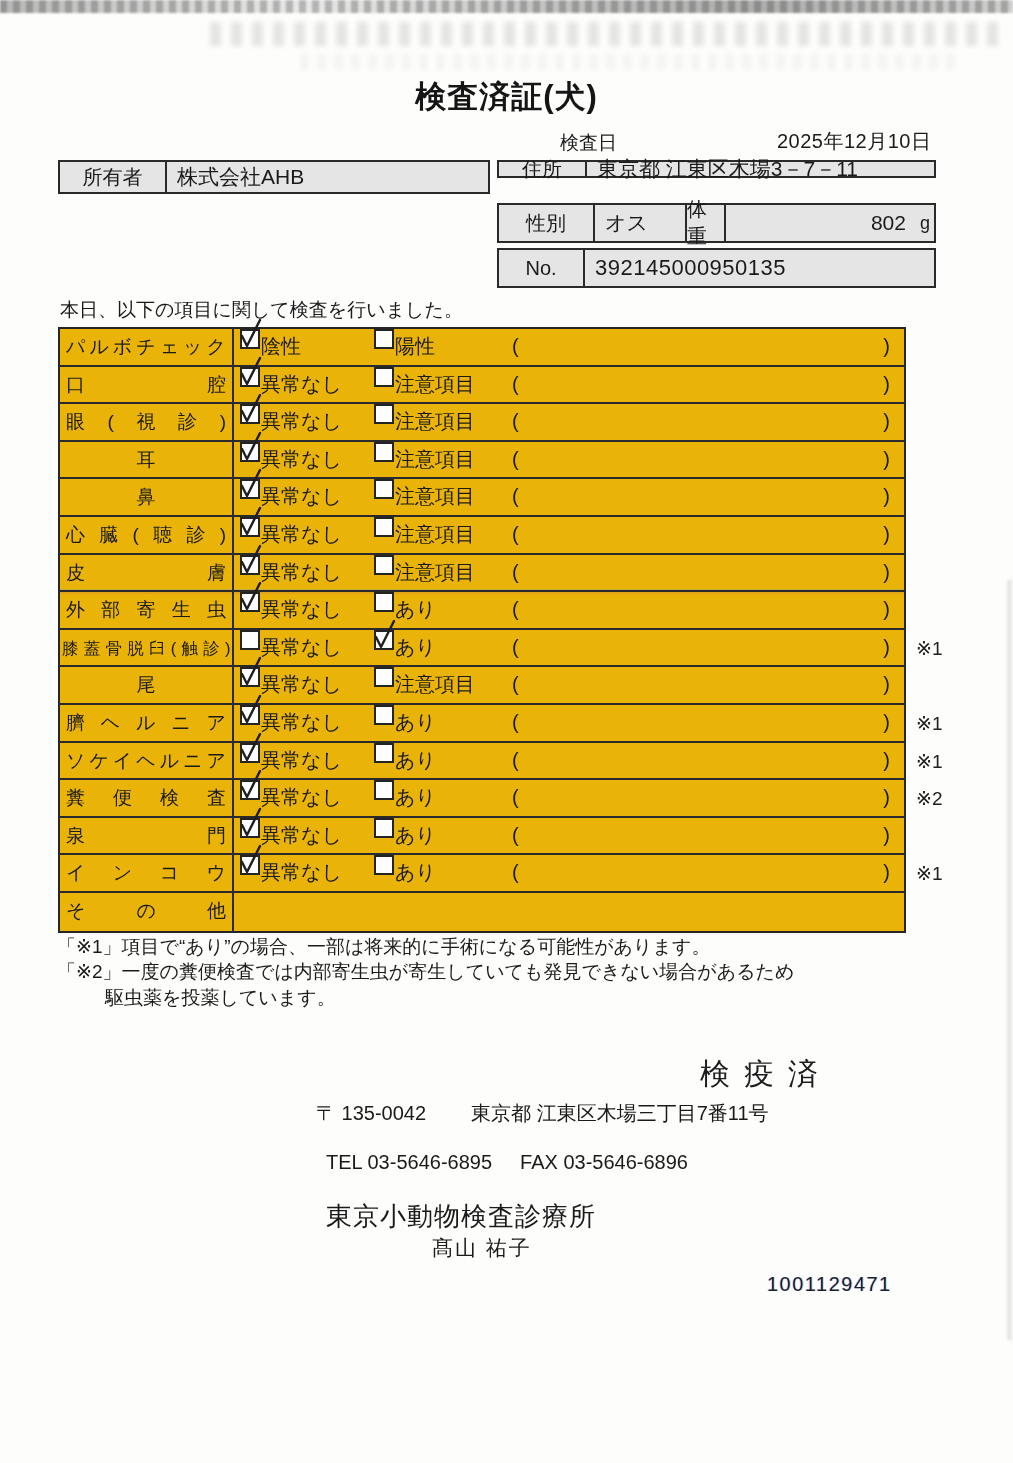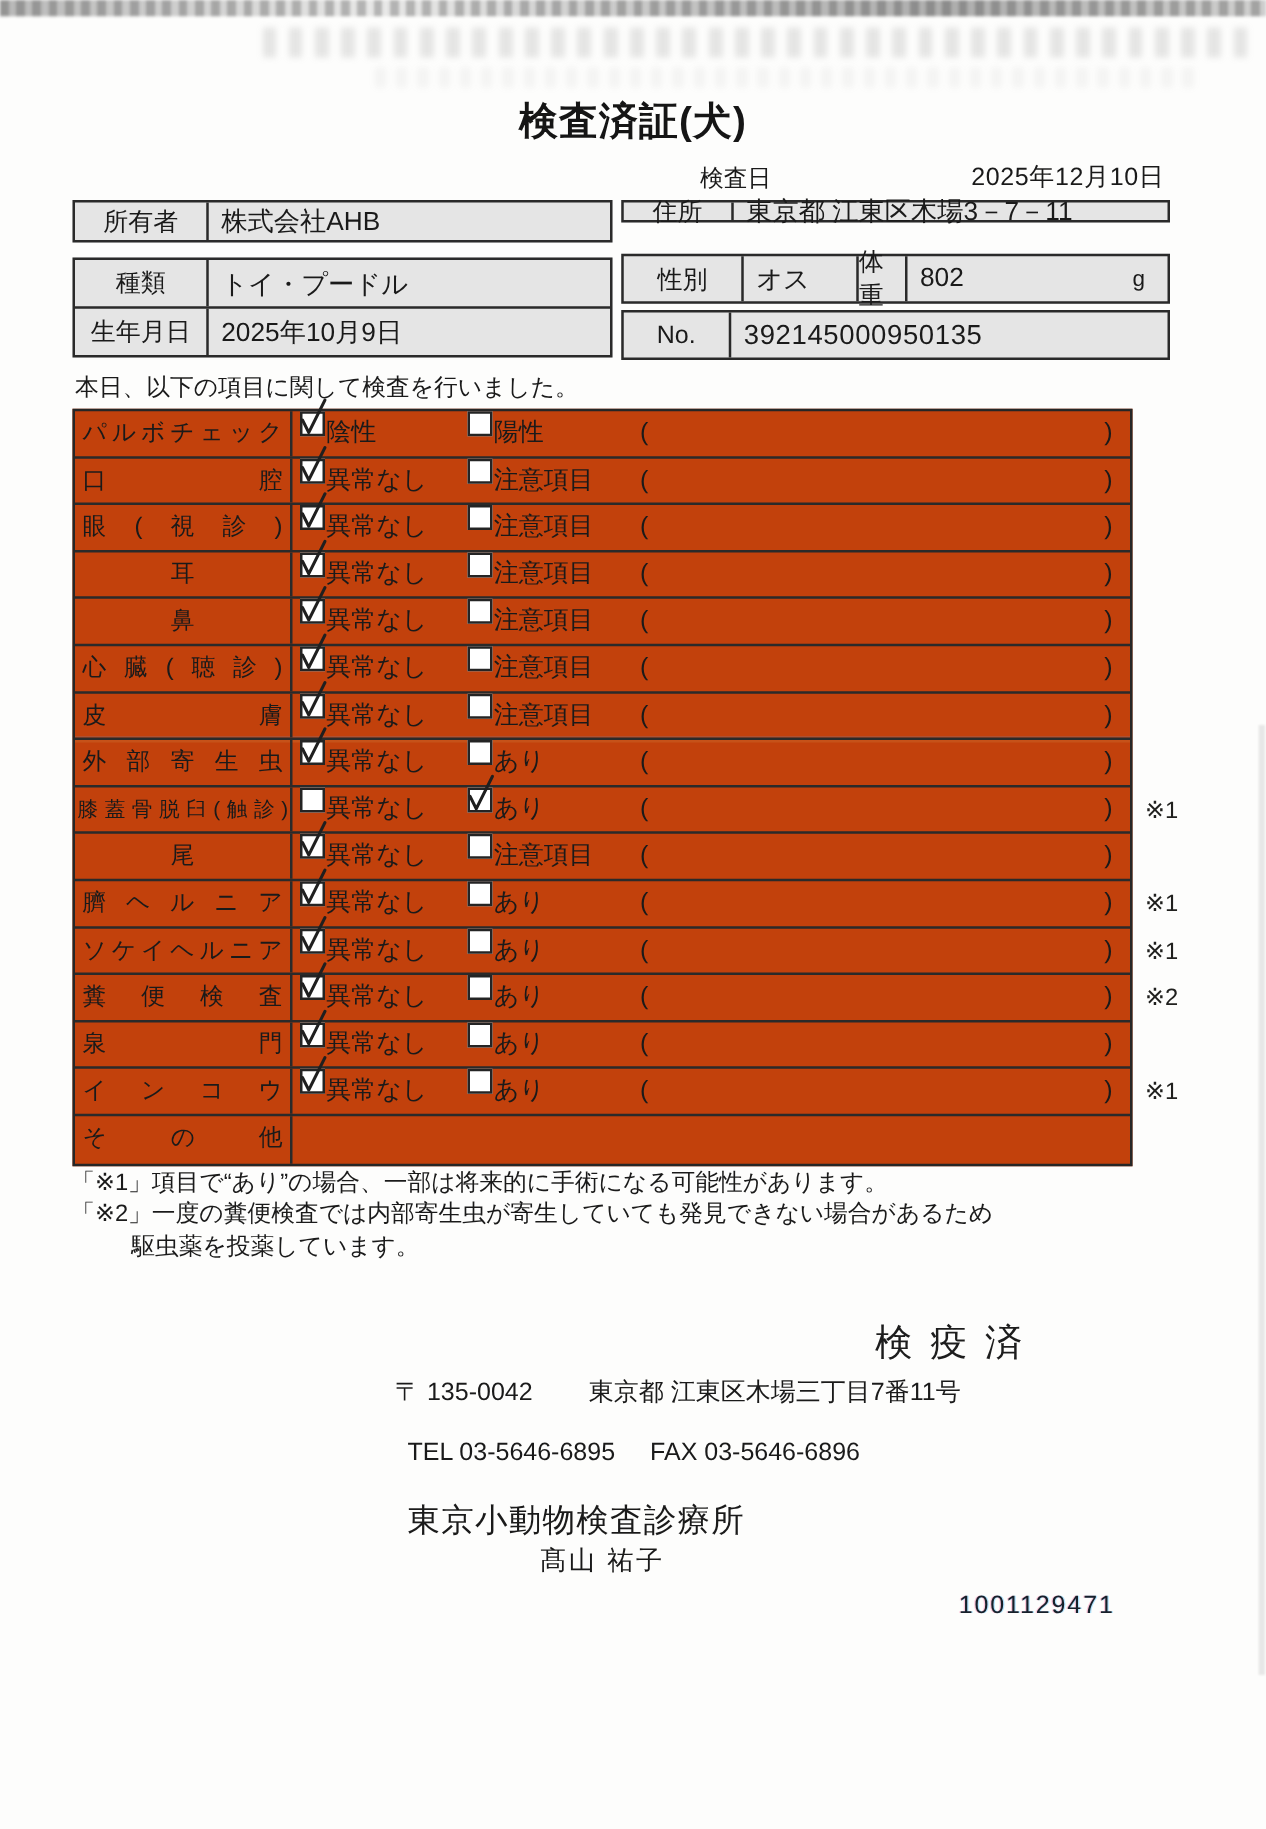--- a/index.html
+++ b/index.html
@@ -41,29 +41,29 @@
   .hbox{position:absolute;border:2px solid #2a2a2a;box-sizing:border-box;background:#e5e5e5;display:flex;}
   .hbox .lbl{
     border-right:2px solid #2a2a2a;box-sizing:border-box;
     display:flex;align-items:center;justify-content:center;
     font-size:20px;flex:0 0 auto;
   }
   .hbox .val{
     display:flex;align-items:center;box-sizing:border-box;
     padding-left:10px;font-size:21px;flex:1 1 auto;white-space:nowrap;
   }
-  .hbox .val.right{justify-content:space-between;padding-right:18px;}
+  .hbox .val.right{justify-content:flex-end;padding-right:4px;}
   .unit{font-size:18px;margin-left:14px;}
   .no-lbl{font-size:18px;}
   
   .intro{position:absolute;top:297px;left:60px;font-size:19px;font-weight:500;}
   
   .etable{
     position:absolute;top:327px;left:58px;width:848px;
-    border:2px solid #262626;box-sizing:border-box;background:#c2410c;
+    border:2px solid #262626;box-sizing:border-box;background:#eab308;
   }
   .trow{position:relative;display:flex;height:37.6px;box-sizing:border-box;border-bottom:2px solid #2a2a2a;}
   .trow:last-child{border-bottom:none;}
   .trow:nth-child(7){box-shadow:0 2px 0 rgba(210,130,60,.28), inset 0 -1px 0 rgba(90,150,220,.25);}
   .tlabel{
     width:174px;flex:0 0 174px;box-sizing:border-box;border-right:2px solid #2a2a2a;
     font-size:19px;line-height:34px;padding:1px 6px 0 6px;white-space:nowrap;
     text-align:justify;text-align-last:justify;overflow:hidden;
   }
   .tlabel.center{text-align:center;text-align-last:center;}
@@ -108,30 +108,20 @@
 
   <div class="hbox" style="left:58px;top:160px;width:432px;height:34px;">
     <div class="lbl" style="width:107px;">所有者</div>
     <div class="val">株式会社AHB</div>
   </div>
   <div class="hbox" style="left:497px;top:160px;width:439px;height:18px;">
     <div class="lbl" style="width:88px;">住所</div>
     <div class="val">東京都 江東区木場3－7－11</div>
   </div>
 
-  <div class="hbox" style="left:58px;top:206px;width:432px;height:80px;flex-direction:column;">
-    <div style="display:flex;flex:1 1 50%;border-bottom:2px solid #2a2a2a;">
-      <div class="lbl" style="width:107px;">種類</div>
-      <div class="val">トイ・プードル</div>
-    </div>
-    <div style="display:flex;flex:1 1 50%;">
-      <div class="lbl" style="width:107px;">生年月日</div>
-      <div class="val">2025年10月9日</div>
-    </div>
-  </div>
 
   <div class="hbox" style="left:497px;top:203px;width:439px;height:40px;">
     <div class="lbl" style="width:96px;">性別</div>
     <div class="val" style="flex:0 0 92px;border-right:2px solid #2a2a2a;">オス</div>
     <div class="lbl" style="width:39px;">体重</div>
     <div class="val right">
       <span>802</span>
       <span class="unit">g</span>
     </div>
   </div>

